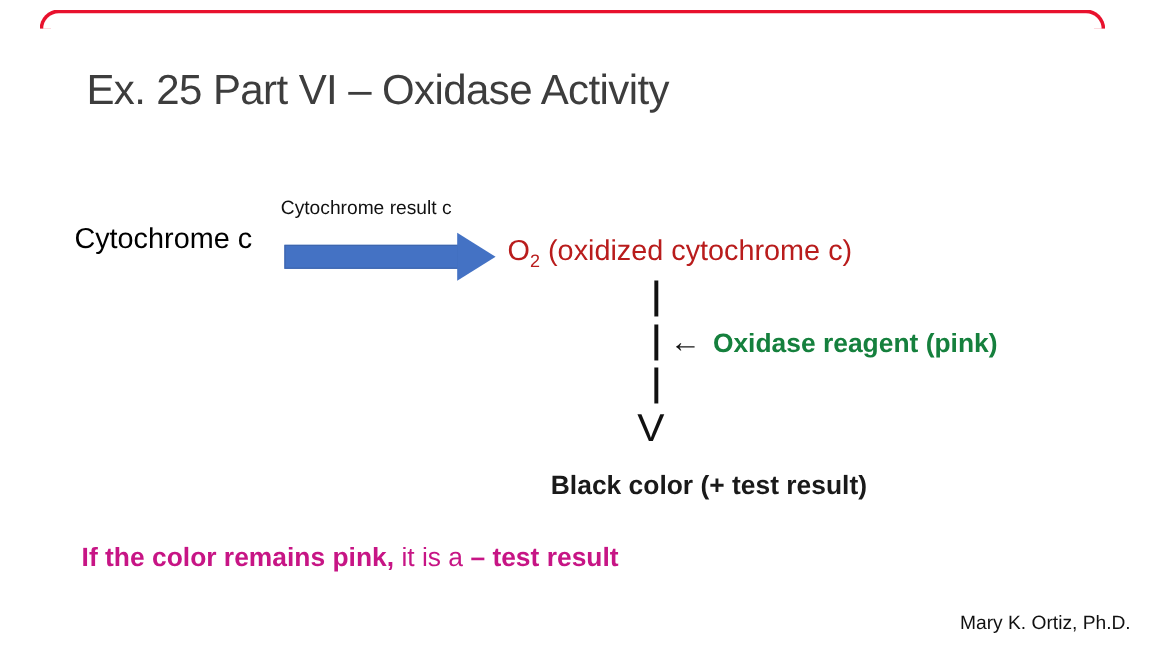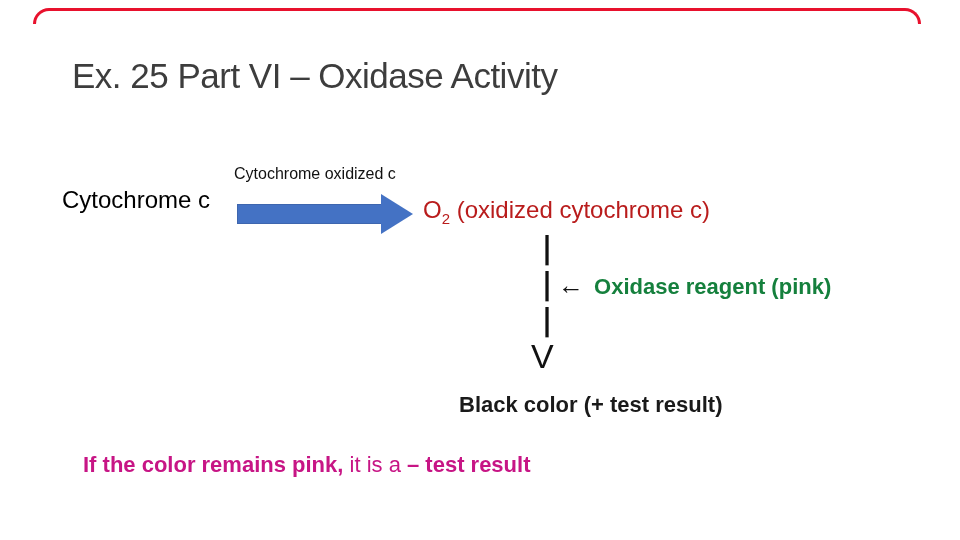--- a/index.html
+++ b/index.html
@@ -76,54 +76,55 @@
     position:absolute;left:531px;top:338px;
     font-size:34px;font-weight:300;color:#111;
     transform:scaleY(0.95);
   }
   .result-line{
     position:absolute;left:459px;top:392px;
     font-size:22px;font-weight:bold;color:#1a1a1a;white-space:nowrap;
   }
   .footer-note{
     position:absolute;left:68px;top:452px;
-    font-size:22px;color:#C71585;white-space:nowrap;margin-left:15px;
+    font-size:22px;color:#C71585;white-space:nowrap;
   }
   .fw-b{font-weight:bold;}
   .fw-n{font-weight:normal;}
   .credit{
     position:absolute;left:800px;top:511px;
     font-size:16px;color:#111;white-space:nowrap;
   }
 </style>
 </head>
 <body>
 
 <div class="slide">
 
   <div class="top-border"></div>
 
   <div class="title">Ex. 25 Part VI – Oxidase Activity</div>
 
 
-  <div class="enzyme-label">Cytochrome oxidized c</div>
+  <div class="enzyme-label">Cytochrome result c</div>
 
   <div class="substrate">Cytochrome c</div>
 
   <div class="arrow-body"></div>
   <div class="arrow-head"></div>
 
   <div class="product"><span>O</span><sub>2</sub><span> (oxidized cytochrome c)</span></div>
 
   <div class="flow-column">
     <div class="flow-row"><span class="pipe">|</span></div>
     <div class="flow-row"><span class="pipe">|</span><span class="left-arrow">←</span><span class="reagent-label">Oxidase reagent (pink)</span></div>
     <div class="flow-row"><span class="pipe">|</span></div>
   </div>
 
   <div class="down-arrow">V</div>
 
   <div class="result-line">Black color (+ test result)</div>
 
   <div class="footer-note"><span class="fw-b">If the color remains pink, </span><span class="fw-n">it is a </span><span class="fw-b">– test result</span></div>
 
+  <div class="credit">Mary K. Ortiz, Ph.D.</div>
 
 </div>
 
 </body></html>

